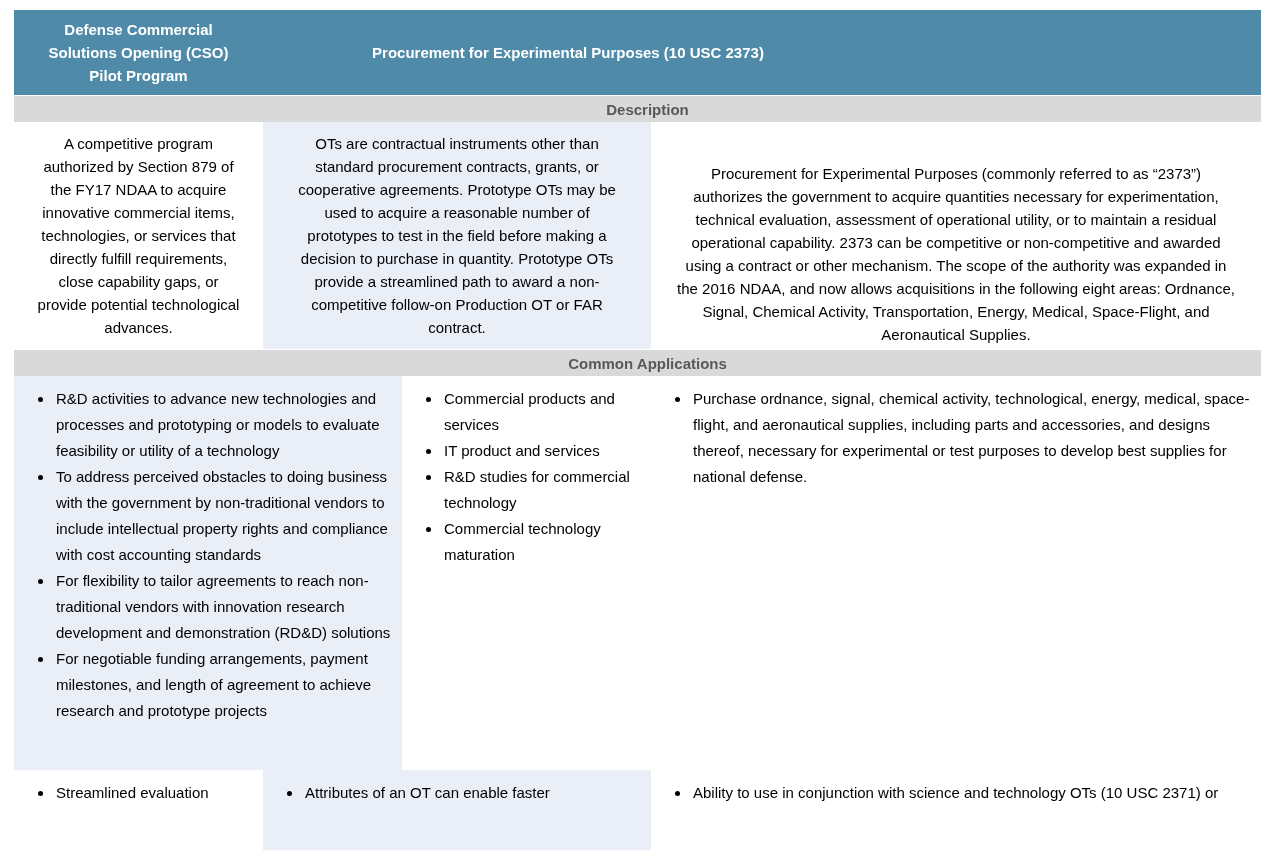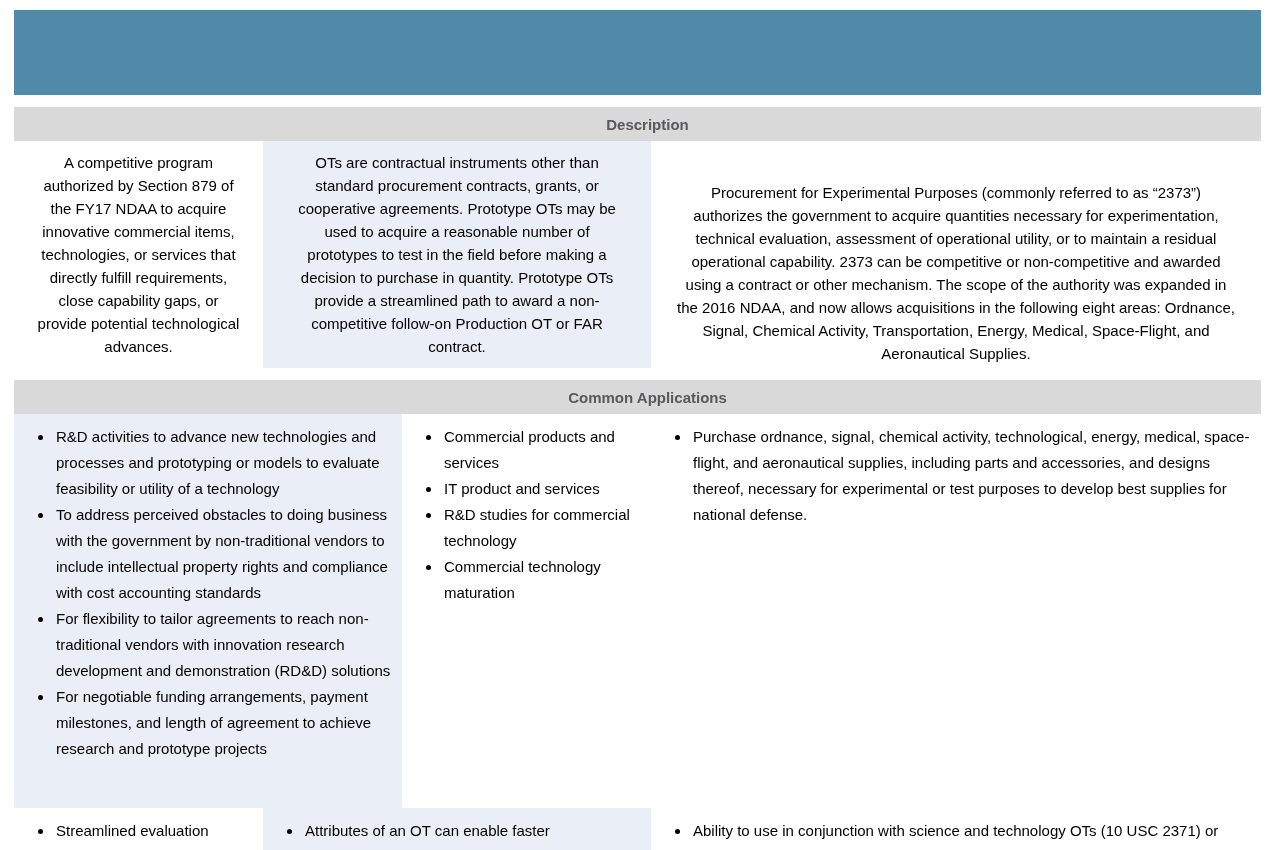--- a/index.html
+++ b/index.html
@@ -17,43 +17,45 @@
   .th {
     color: #ffffff; font-weight: bold; font-size: 15px; line-height: 23px;
     display: flex; align-items: center; justify-content: center;
     text-align: center; box-sizing: border-box; padding: 0 28px;
   }
   .col1 { width: 249px; }
   .col2 { width: 388px; }
   .col3 { width: 610px; }
   .section-bar {
     background: #d9d9d9; color: #58595b;
-    font-weight: bold; font-size: 15px; height: 34px;
+    font-weight: bold; font-size: 15px; height: 26px;
     display: flex; align-items: center; justify-content: center;
-    margin-top: 12px;
+    margin-top: 1px;
     padding-left: 20px;
   }
   .row { display: flex; }
   .row-0 { min-height: 220px; }
   .row-1 { min-height: 394px; }
   .row-2 { min-height: 140px; }
   .cell { box-sizing: border-box; font-size: 15px; color: #000000; }
   .cell.col2 { background: #e9eef7; }
   .para { margin: 0; text-align: center; line-height: 23px; }
   .cell.col1 .para { padding: 10px 22px; }
   .cell.col2 .para { padding: 10px 32px; }
   .cell.col3 .para { padding: 3px 26px; margin-top: 37px; }
   .cell ul { margin: 10px 0; padding-left: 40px; }
   .cell li { line-height: 26px; padding-left: 2px; }
 </style>
 </head>
 <body>
 
 <div class="table">
   <div class="header-row">
+    <div class="th col1">Defense Commercial Solutions Opening (CSO) Pilot Program</div>
+    <div class="th col3">Procurement for Experimental Purposes (10 USC 2373)</div>
   </div>
   <div id="sections">
       <div class="section-bar">Description</div>
       <div class="row row-0">
         <div class="cell col1">
           <p class="para">A competitive program authorized by Section 879 of the FY17 NDAA to acquire innovative commercial items, technologies, or services that directly fulfill requirements, close capability gaps, or provide potential technological advances.</p>
         </div>
         <div class="cell col2">
           <p class="para">OTs are contractual instruments other than standard procurement contracts, grants, or cooperative agreements. Prototype OTs may be used to acquire a reasonable number of prototypes to test in the field before making a decision to purchase in quantity. Prototype OTs provide a streamlined path to award a non-competitive follow-on Production OT or FAR contract.</p>
         </div>

